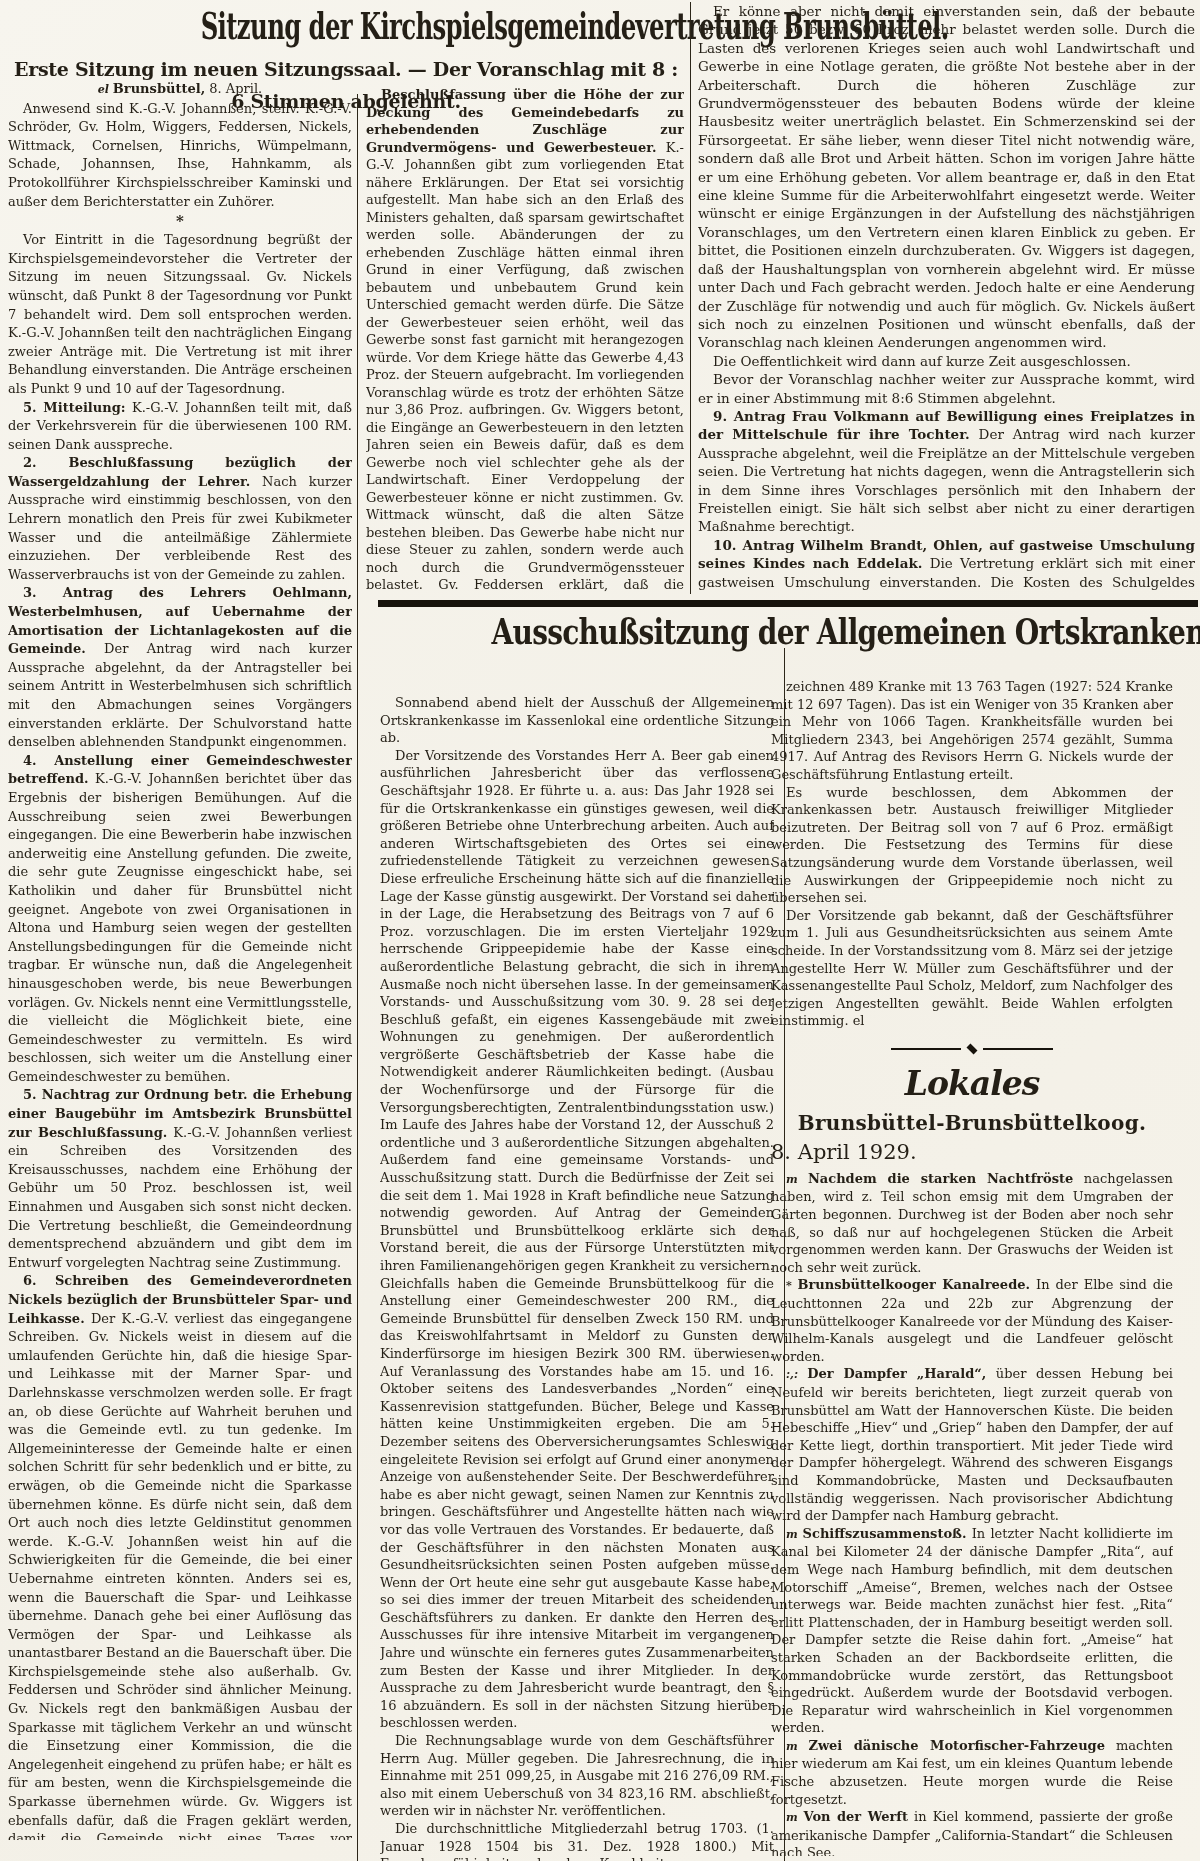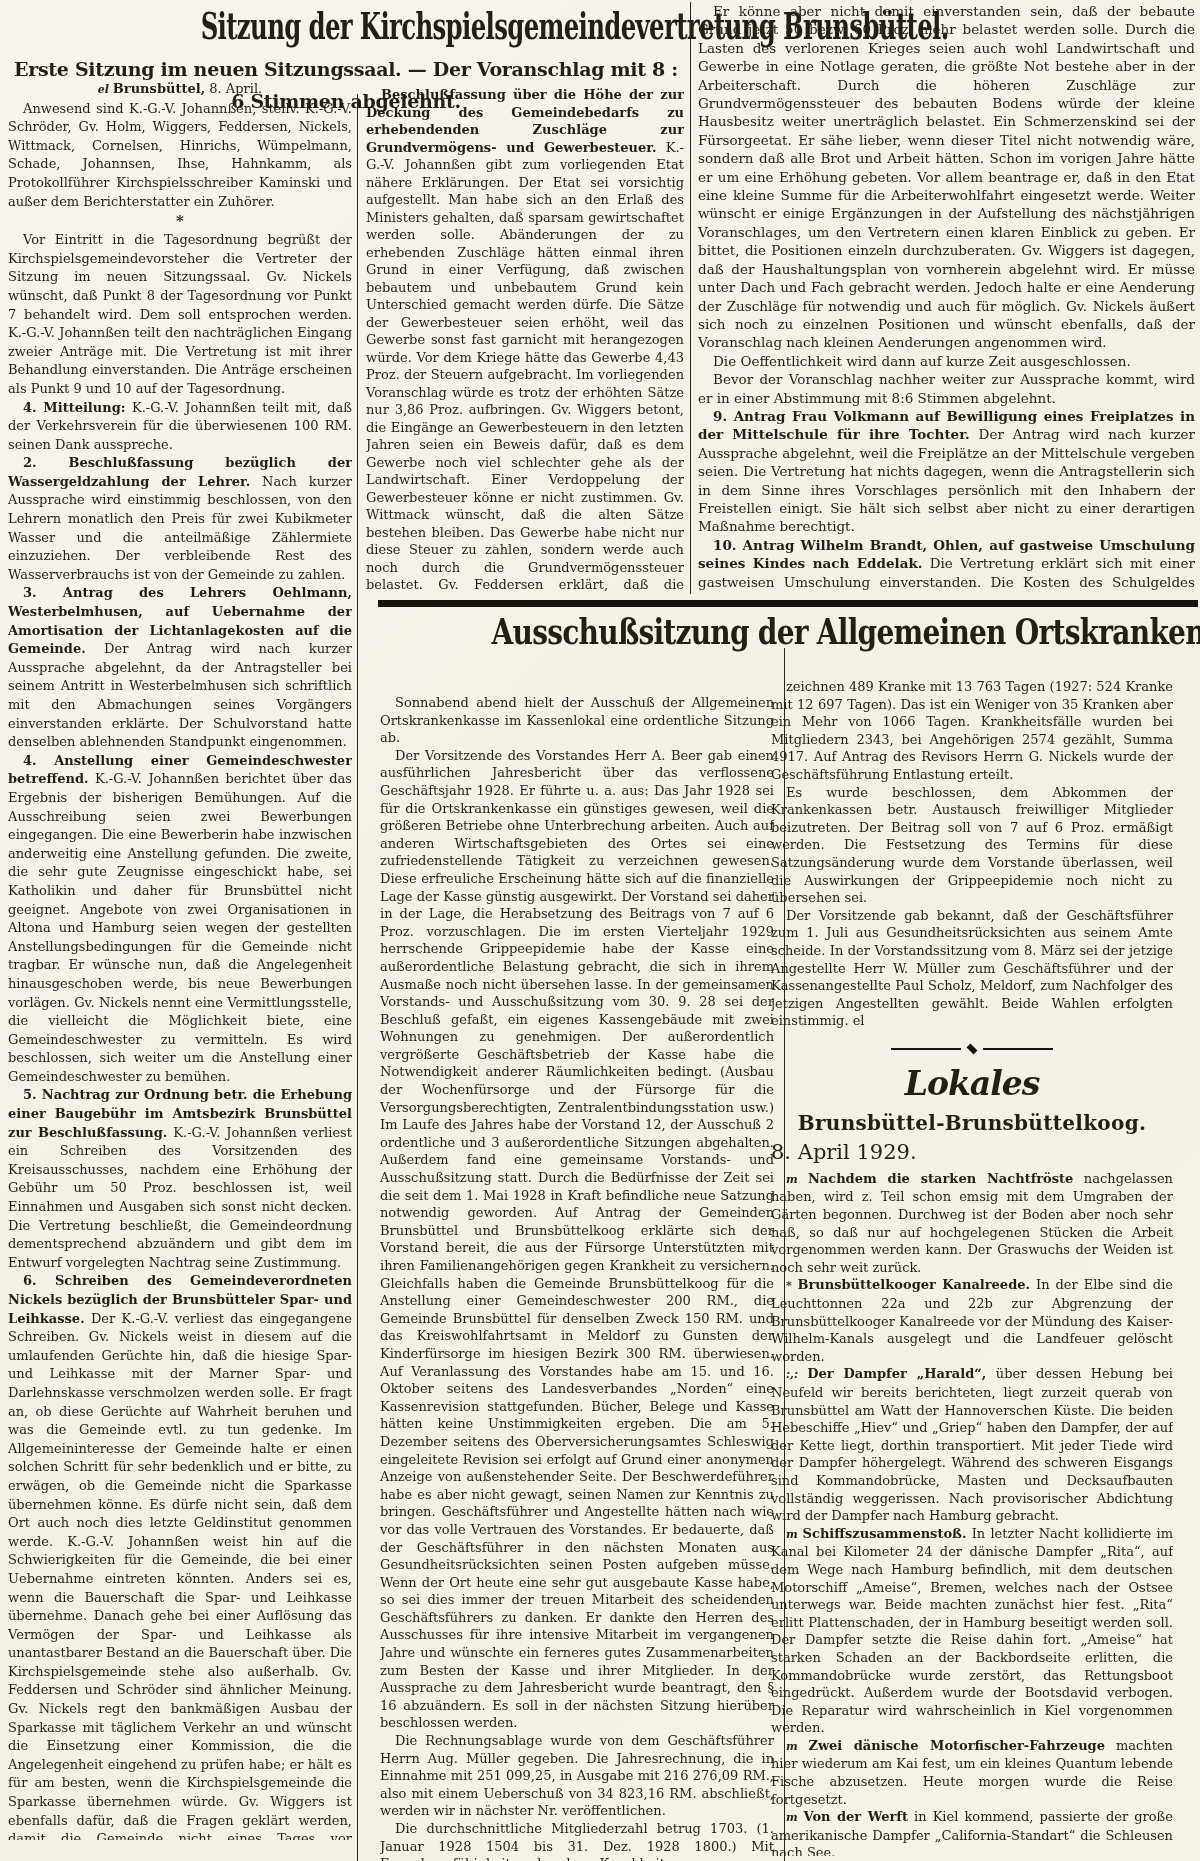--- a/index.html
+++ b/index.html
@@ -70,21 +70,21 @@
 
   <div class="vrule vrule-a"></div>
   <div class="vrule vrule-b"></div>
   <div class="vrule vrule-c"></div>
 
   <div class="col col1">
       <p class="para dateline"><span class="pre">el </span><b>Brunsbüttel,</b> 8. April.</p>
       <p class="para">Anwesend sind K.-G.-V. Johannßen, stellv. K.-G.-V. Schröder, Gv. Holm, Wiggers, Feddersen, Nickels, Wittmack, Cornelsen, Hinrichs, Wümpelmann, Schade, Johannsen, Ihse, Hahnkamm, als Protokollführer Kirchspielsschreiber Kaminski und außer dem Berichterstatter ein Zuhörer.</p>
       <p class="para star">*</p>
       <p class="para">Vor Eintritt in die Tagesordnung begrüßt der Kirchspielsgemeindevorsteher die Vertreter der Sitzung im neuen Sitzungssaal. Gv. Nickels wünscht, daß Punkt 8 der Tagesordnung vor Punkt 7 behandelt wird. Dem soll entsprochen werden. K.-G.-V. Johannßen teilt den nachträglichen Eingang zweier Anträge mit. Die Vertretung ist mit ihrer Behandlung einverstanden. Die Anträge erscheinen als Punkt 9 und 10 auf der Tagesordnung.</p>
-      <p class="para"><b>4. Mitteilung:</b> K.-G.-V. Johannßen teilt mit, daß der Verkehrsverein für die überwiesenen 100 RM. seinen Dank ausspreche.</p>
+      <p class="para"><b>5. Mitteilung:</b> K.-G.-V. Johannßen teilt mit, daß der Verkehrsverein für die überwiesenen 100 RM. seinen Dank ausspreche.</p>
       <p class="para"><b>2. Beschlußfassung bezüglich der Wassergeldzahlung der Lehrer.</b> Nach kurzer Aussprache wird einstimmig beschlossen, von den Lehrern monatlich den Preis für zwei Kubikmeter Wasser und die anteilmäßige Zählermiete einzuziehen. Der verbleibende Rest des Wasserverbrauchs ist von der Gemeinde zu zahlen.</p>
       <p class="para"><b>3. Antrag des Lehrers Oehlmann, Westerbelmhusen, auf Uebernahme der Amortisation der Lichtanlagekosten auf die Gemeinde.</b> Der Antrag wird nach kurzer Aussprache abgelehnt, da der Antragsteller bei seinem Antritt in Westerbelmhusen sich schriftlich mit den Abmachungen seines Vorgängers einverstanden erklärte. Der Schulvorstand hatte denselben ablehnenden Standpunkt eingenommen.</p>
       <p class="para"><b>4. Anstellung einer Gemeindeschwester betreffend.</b> K.-G.-V. Johannßen berichtet über das Ergebnis der bisherigen Bemühungen. Auf die Ausschreibung seien zwei Bewerbungen eingegangen. Die eine Bewerberin habe inzwischen anderweitig eine Anstellung gefunden. Die zweite, die sehr gute Zeugnisse eingeschickt habe, sei Katholikin und daher für Brunsbüttel nicht geeignet. Angebote von zwei Organisationen in Altona und Hamburg seien wegen der gestellten Anstellungsbedingungen für die Gemeinde nicht tragbar. Er wünsche nun, daß die Angelegenheit hinausgeschoben werde, bis neue Bewerbungen vorlägen. Gv. Nickels nennt eine Vermittlungsstelle, die vielleicht die Möglichkeit biete, eine Gemeindeschwester zu vermitteln. Es wird beschlossen, sich weiter um die Anstellung einer Gemeindeschwester zu bemühen.</p>
       <p class="para"><b>5. Nachtrag zur Ordnung betr. die Erhebung einer Baugebühr im Amtsbezirk Brunsbüttel zur Beschlußfassung.</b> K.-G.-V. Johannßen verliest ein Schreiben des Vorsitzenden des Kreisausschusses, nachdem eine Erhöhung der Gebühr um 50 Proz. beschlossen ist, weil Einnahmen und Ausgaben sich sonst nicht decken. Die Vertretung beschließt, die Gemeindeordnung dementsprechend abzuändern und gibt dem im Entwurf vorgelegten Nachtrag seine Zustimmung.</p>
       <p class="para"><b>6. Schreiben des Gemeindeverordneten Nickels bezüglich der Brunsbütteler Spar- und Leihkasse.</b> Der K.-G.-V. verliest das eingegangene Schreiben. Gv. Nickels weist in diesem auf die umlaufenden Gerüchte hin, daß die hiesige Spar- und Leihkasse mit der Marner Spar- und Darlehnskasse verschmolzen werden solle. Er fragt an, ob diese Gerüchte auf Wahrheit beruhen und was die Gemeinde evtl. zu tun gedenke. Im Allgemeininteresse der Gemeinde halte er einen solchen Schritt für sehr bedenklich und er bitte, zu erwägen, ob die Gemeinde nicht die Sparkasse übernehmen könne. Es dürfe nicht sein, daß dem Ort auch noch dies letzte Geldinstitut genommen werde. K.-G.-V. Johannßen weist hin auf die Schwierigkeiten für die Gemeinde, die bei einer Uebernahme eintreten könnten. Anders sei es, wenn die Bauerschaft die Spar- und Leihkasse übernehme. Danach gehe bei einer Auflösung das Vermögen der Spar- und Leihkasse als unantastbarer Bestand an die Bauerschaft über. Die Kirchspielsgemeinde stehe also außerhalb. Gv. Feddersen und Schröder sind ähnlicher Meinung. Gv. Nickels regt den bankmäßigen Ausbau der Sparkasse mit täglichem Verkehr an und wünscht die Einsetzung einer Kommission, die die Angelegenheit eingehend zu prüfen habe; er hält es für am besten, wenn die Kirchspielsgemeinde die Sparkasse übernehmen würde. Gv. Wiggers ist ebenfalls dafür, daß die Fragen geklärt werden, damit die Gemeinde nicht eines Tages vor vollendeten Tatsachen stehe. Gv. Feddersen weist darauf hin, daß der Ueberschuß der Sparkasse im letzten Jahre nur gering gewesen sei. Stellv. K.-G.-V. Schröder wundert sich, daß die Sparkasse kein Geld mehr verdiene, während sie seinerzeit erklärte, das Zimmer des Kirchspielsschreibers wegen des erhöhten Geschäftsbetriebes zu benötigen. K.-G.-V. Johannßen äußert noch einmal, daß nicht die Gemeinde, sondern vielmehr die Bauerschaft sich mit der Angelegenheit zu befassen habe. Der Antrag Nickels, eine Kommission einzusetzen, wird mit 8 : 5 Stimmen abgelehnt.</p>
     </div>
   <div class="col col2">
       <p class="para"><b>Beschlußfassung über die Höhe der zur Deckung des Gemeindebedarfs zu erhebendenden Zuschläge zur Grundvermögens- und Gewerbesteuer.</b> K.-G.-V. Johannßen gibt zum vorliegenden Etat nähere Erklärungen. Der Etat sei vorsichtig aufgestellt. Man habe sich an den Erlaß des Ministers gehalten, daß sparsam gewirtschaftet werden solle. Abänderungen der zu erhebenden Zuschläge hätten einmal ihren Grund in einer Verfügung, daß zwischen bebautem und unbebautem Grund kein Unterschied gemacht werden dürfe. Die Sätze der Gewerbesteuer seien erhöht, weil das Gewerbe sonst fast garnicht mit herangezogen würde. Vor dem Kriege hätte das Gewerbe 4,43 Proz. der Steuern aufgebracht. Im vorliegenden Voranschlag würde es trotz der erhöhten Sätze nur 3,86 Proz. aufbringen. Gv. Wiggers betont, die Eingänge an Gewerbesteuern in den letzten Jahren seien ein Beweis dafür, daß es dem Gewerbe noch viel schlechter gehe als der Landwirtschaft. Einer Verdoppelung der Gewerbesteuer könne er nicht zustimmen. Gv. Wittmack wünscht, daß die alten Sätze bestehen bleiben. Das Gewerbe habe nicht nur diese Steuer zu zahlen, sondern werde auch noch durch die Grundvermögenssteuer belastet. Gv. Feddersen erklärt, daß die Landwirtschaft, trotzdem die Zuschläge zum unbebauten Grund um 10 Proz. ermäßigt werden sollten, die Steuer nicht aufbringen könne, er lehne daher den Voranschlag ab. K.-G.-V. Johannßen verweist darauf, daß dann Zwangsetatisierung kommen werde. Gv. Nickels erkennt an, daß der Etat sparsam aufgesetzt sei.</p>
     </div>
   <div class="col col3">

